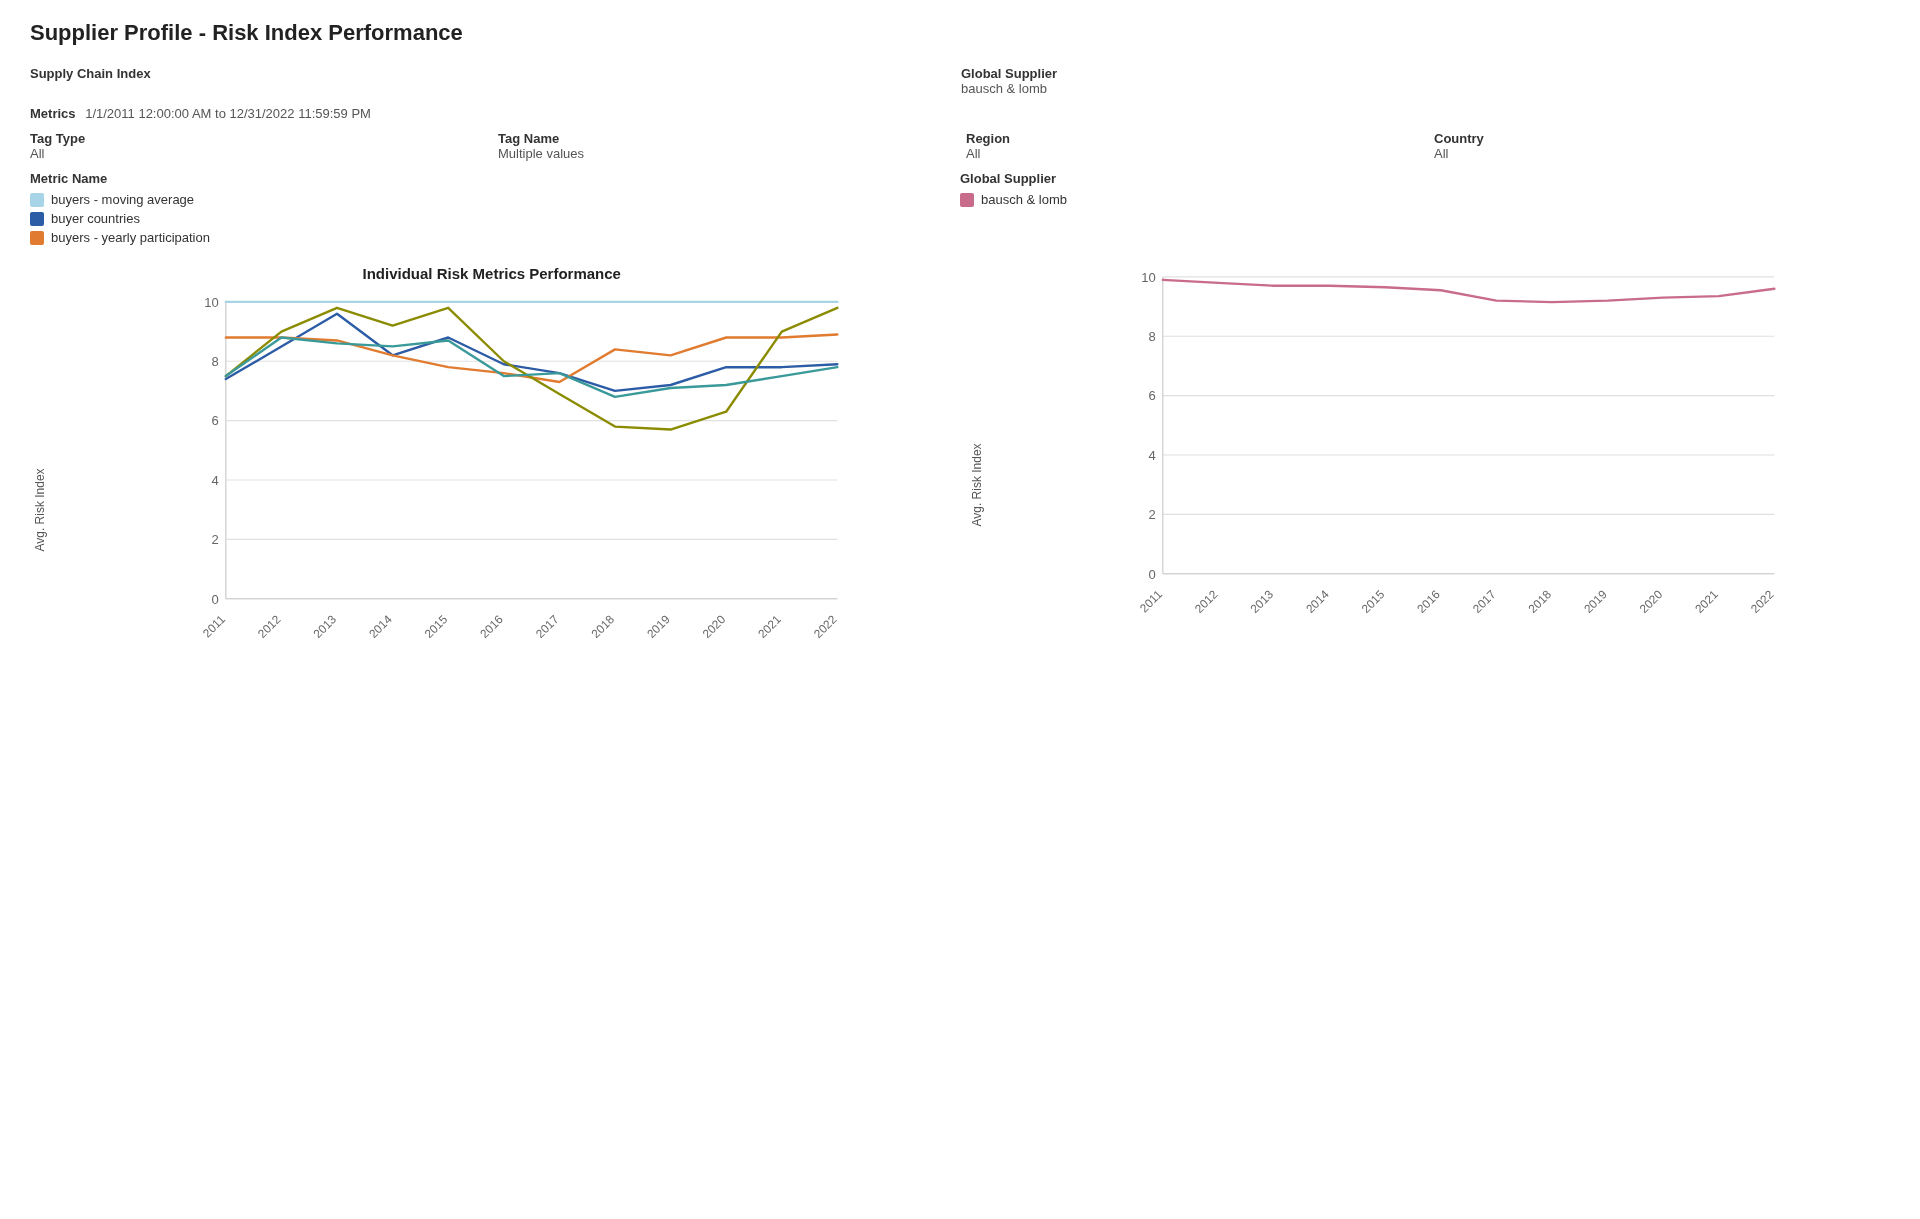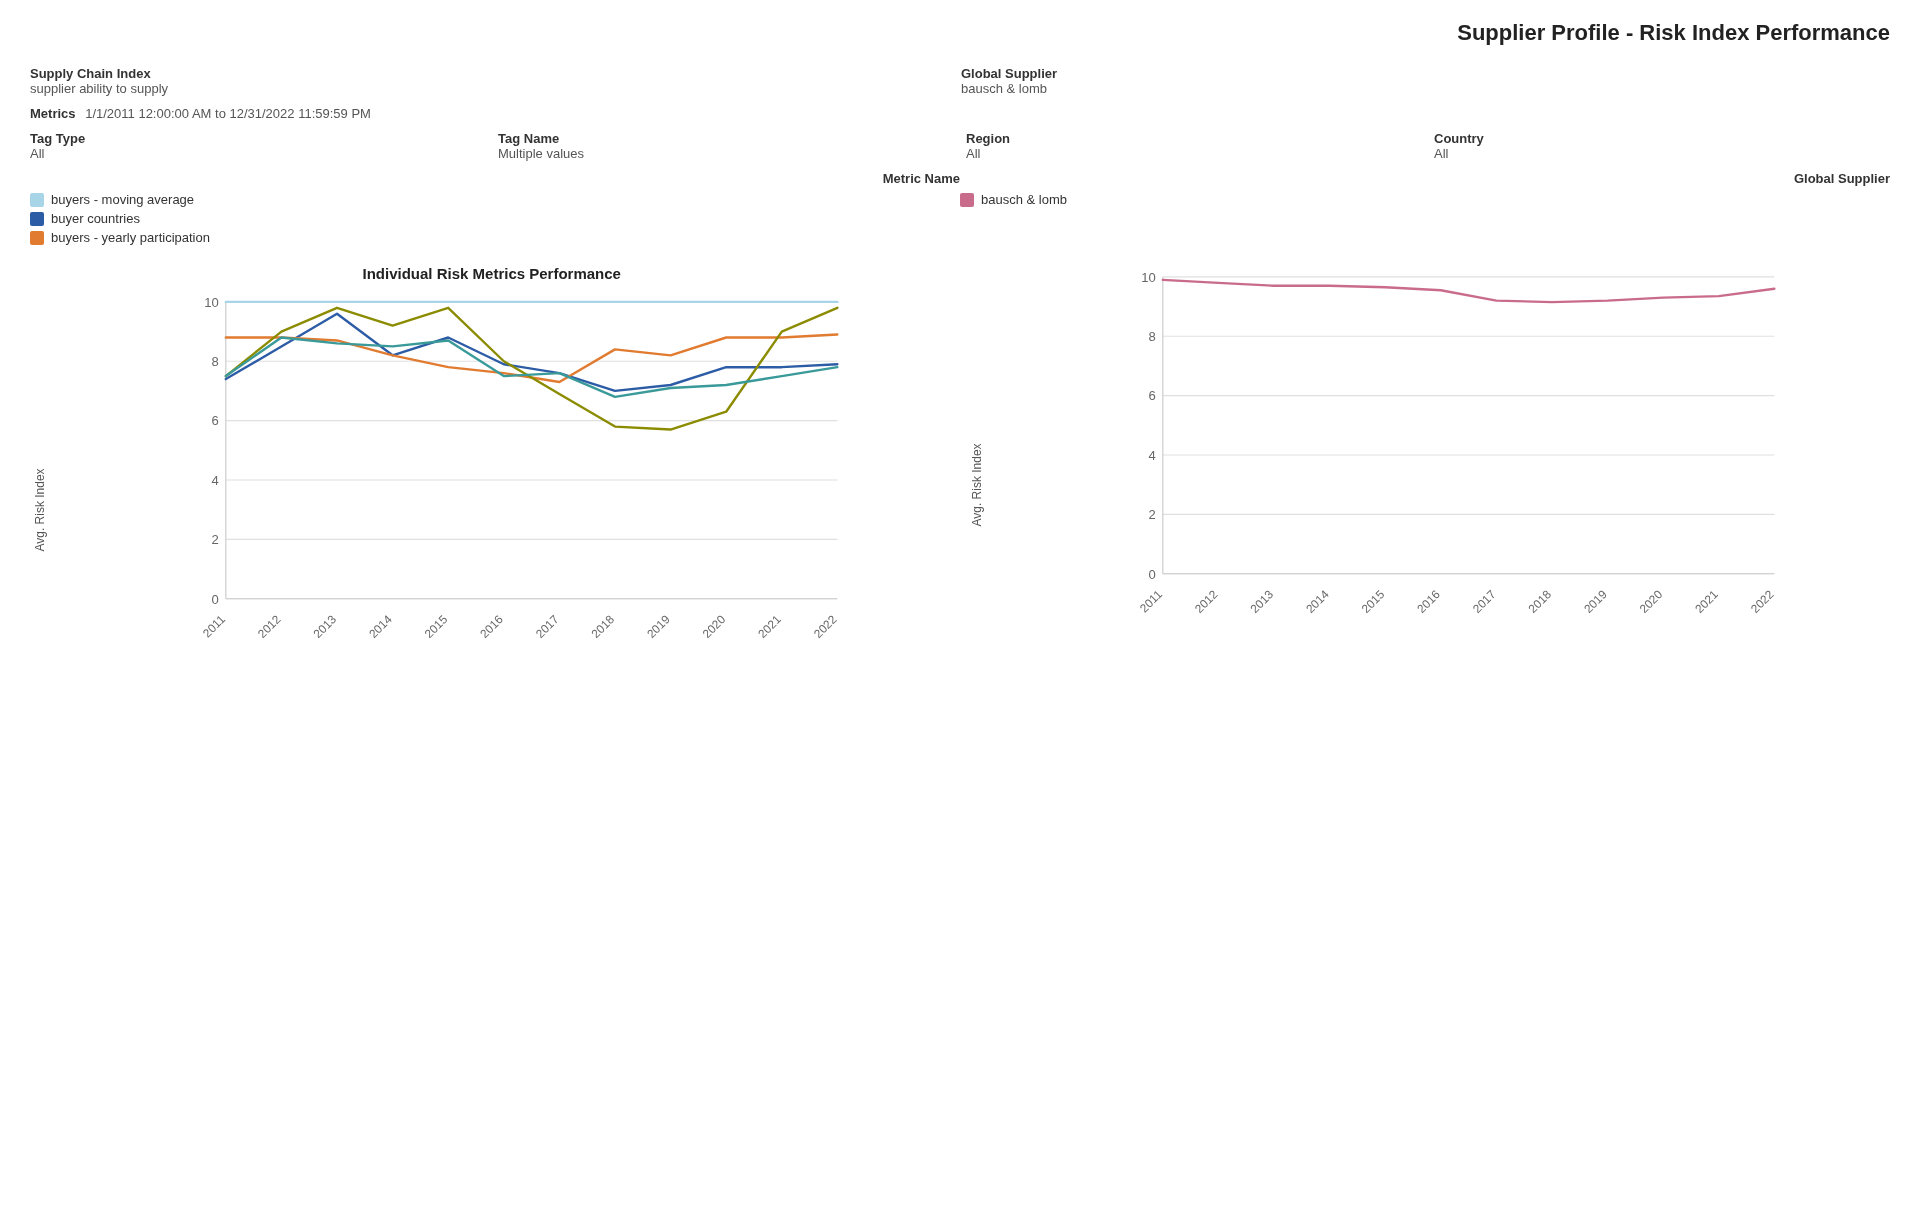--- a/index.html
+++ b/index.html
@@ -4,21 +4,21 @@
   <style>
     * { box-sizing: border-box; margin: 0; padding: 0; }
     body {
       background: #ffffff;
       font-family: Arial, sans-serif;
       font-size: 14px;
       color: #333;
       padding: 20px 30px;
     }
     .page-title {
-      text-align: right;
+      text-align: left;
       font-size: 22px;
       font-weight: 600;
       color: #222;
       margin-bottom: 18px;
     }
     .meta-section {
       display: flex;
       flex-wrap: wrap;
       gap: 2px;
       margin-bottom: 8px;
@@ -59,21 +59,21 @@
     }
     .legend-left {
       flex: 1 1 50%;
     }
     .legend-right {
       flex: 1 1 50%;
     }
     .legend-title {
       font-weight: 700;
       font-size: 13px;
-      text-align: right;
+      text-align: left;
       margin-bottom: 6px;
     }
     .legend-item {
       display: flex;
       align-items: center;
       gap: 7px;
       margin-bottom: 4px;
       font-size: 13px;
       color: #333;
     }
@@ -122,21 +122,20 @@
     }
   </style>
 </head>
 <body>
 
 <div class="page-title">Supplier Profile - Risk Index Performance</div>
 
 <div class="meta-section">
   <div class="meta-block">
     <div class="meta-label">Supply Chain Index</div>
-    <div class="meta-value">supplier ability to supply</div>
   </div>
   <div class="meta-block">
     <div class="meta-label">Global Supplier</div>
     <div class="meta-value">bausch &amp; lomb</div>
   </div>
 </div>
 
 <div class="kpidate-row">
   <span class="meta-label">Metrics</span>
   <span class="meta-value">1/1/2011 12:00:00 AM to 12/31/2022 11:59:59 PM</span>

